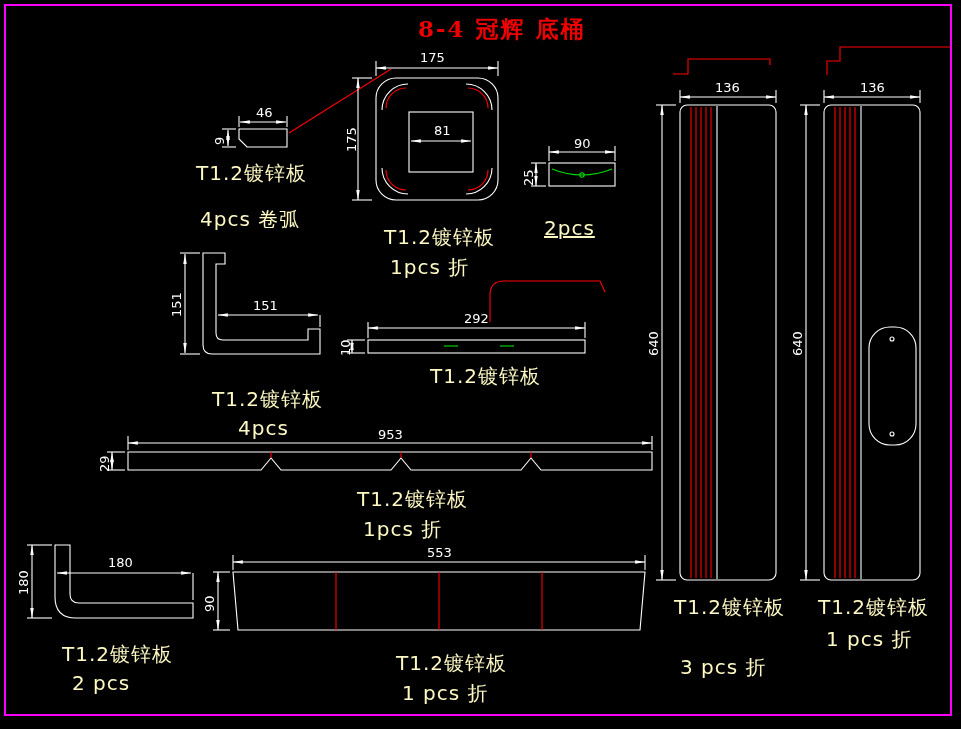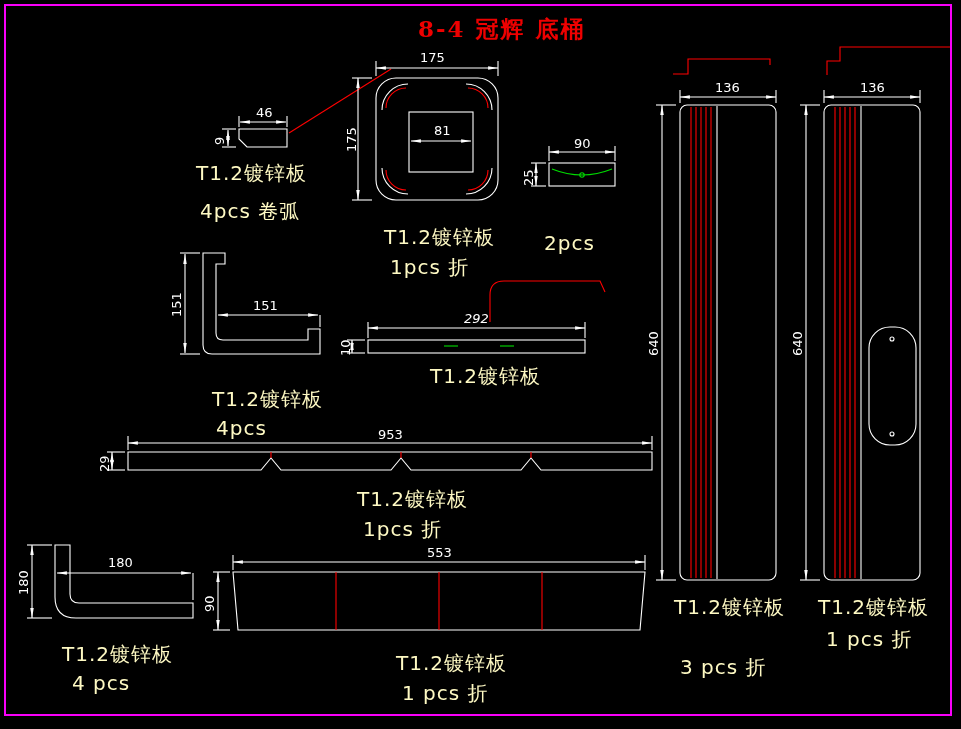--- a/index.html
+++ b/index.html
@@ -188,56 +188,56 @@
   <div class="dim" style="left:420px; top:50px;">175</div>
   <div class="dim v" style="left:344px; top:152px;">175</div>
   <div class="dim" style="left:434px; top:123px;">81</div>
 
   <div class="dim" style="left:574px; top:136px;">90</div>
   <div class="dim v" style="left:521px; top:186px;">25</div>
 
   <div class="dim" style="left:253px; top:298px;">151</div>
   <div class="dim v" style="left:169px; top:317px;">151</div>
 
-  <div class="dim" style="left:464px; top:311px;font-style:italic;">292</div>
+  <div class="dim" style="left:464px; top:311px;">292</div>
   <div class="dim v" style="left:338px; top:356px;">10</div>
 
   <div class="dim" style="left:378px; top:427px;">953</div>
   <div class="dim v" style="left:97px;  top:472px;">29</div>
 
   <div class="dim" style="left:108px; top:555px;">180</div>
   <div class="dim v" style="left:16px;  top:595px;">180</div>
 
   <div class="dim" style="left:427px; top:545px;">553</div>
   <div class="dim v" style="left:202px; top:612px;">90</div>
 
   <div class="dim" style="left:715px; top:80px;">136</div>
   <div class="dim v" style="left:646px; top:356px;">640</div>
 
   <div class="dim" style="left:860px; top:80px;">136</div>
   <div class="dim v" style="left:790px; top:356px;">640</div>
 
   <div class="label" style="left:196px; top:160px;">T1.2镀锌板</div>
-  <div class="label" style="left:200px; top:198px;">4pcs 卷弧</div>
+  <div class="label" style="left:200px; top:206px;">4pcs 卷弧</div>
 
   <div class="label" style="left:384px; top:224px;">T1.2镀锌板</div>
   <div class="label" style="left:390px; top:254px;">1pcs 折</div>
 
-  <div class="label" style="left:544px; top:231px;">2pcs</div>
+  <div class="label" style="left:544px; top:216px;text-decoration:underline;">2pcs</div>
 
   <div class="label" style="left:212px; top:386px;">T1.2镀锌板</div>
-  <div class="label" style="left:216px; top:416px;text-align:center;">4pcs</div>
+  <div class="label" style="left:238px; top:416px;text-align:center;">4pcs</div>
 
   <div class="label" style="left:430px; top:363px;">T1.2镀锌板</div>
 
   <div class="label" style="left:357px; top:486px;">T1.2镀锌板</div>
   <div class="label" style="left:363px; top:516px;">1pcs 折</div>
 
   <div class="label" style="left:62px;  top:641px;">T1.2镀锌板</div>
-  <div class="label" style="left:72px;  top:671px;">4 pcs</div>
+  <div class="label" style="left:72px;  top:671px;">2 pcs</div>
 
   <div class="label" style="left:396px; top:650px;">T1.2镀锌板</div>
   <div class="label" style="left:402px; top:680px;">1 pcs  折</div>
 
   <div class="label" style="left:674px; top:594px;">T1.2镀锌板</div>
   <div class="label" style="left:680px; top:654px;">3 pcs 折</div>
 
   <div class="label" style="left:818px; top:594px;">T1.2镀锌板</div>
   <div class="label" style="left:826px; top:626px;">1 pcs 折</div>
 </div>

